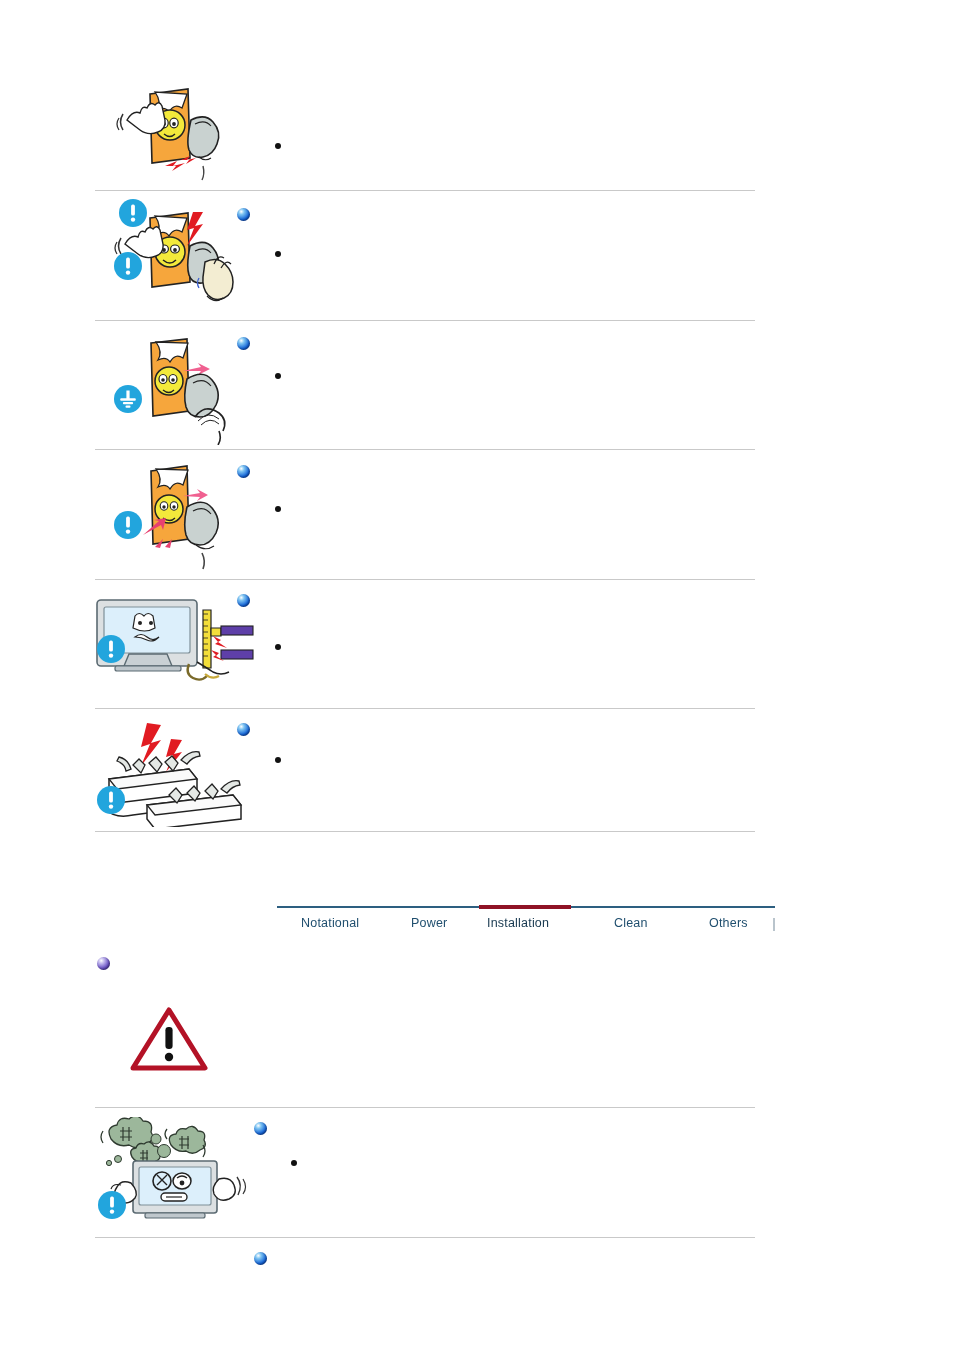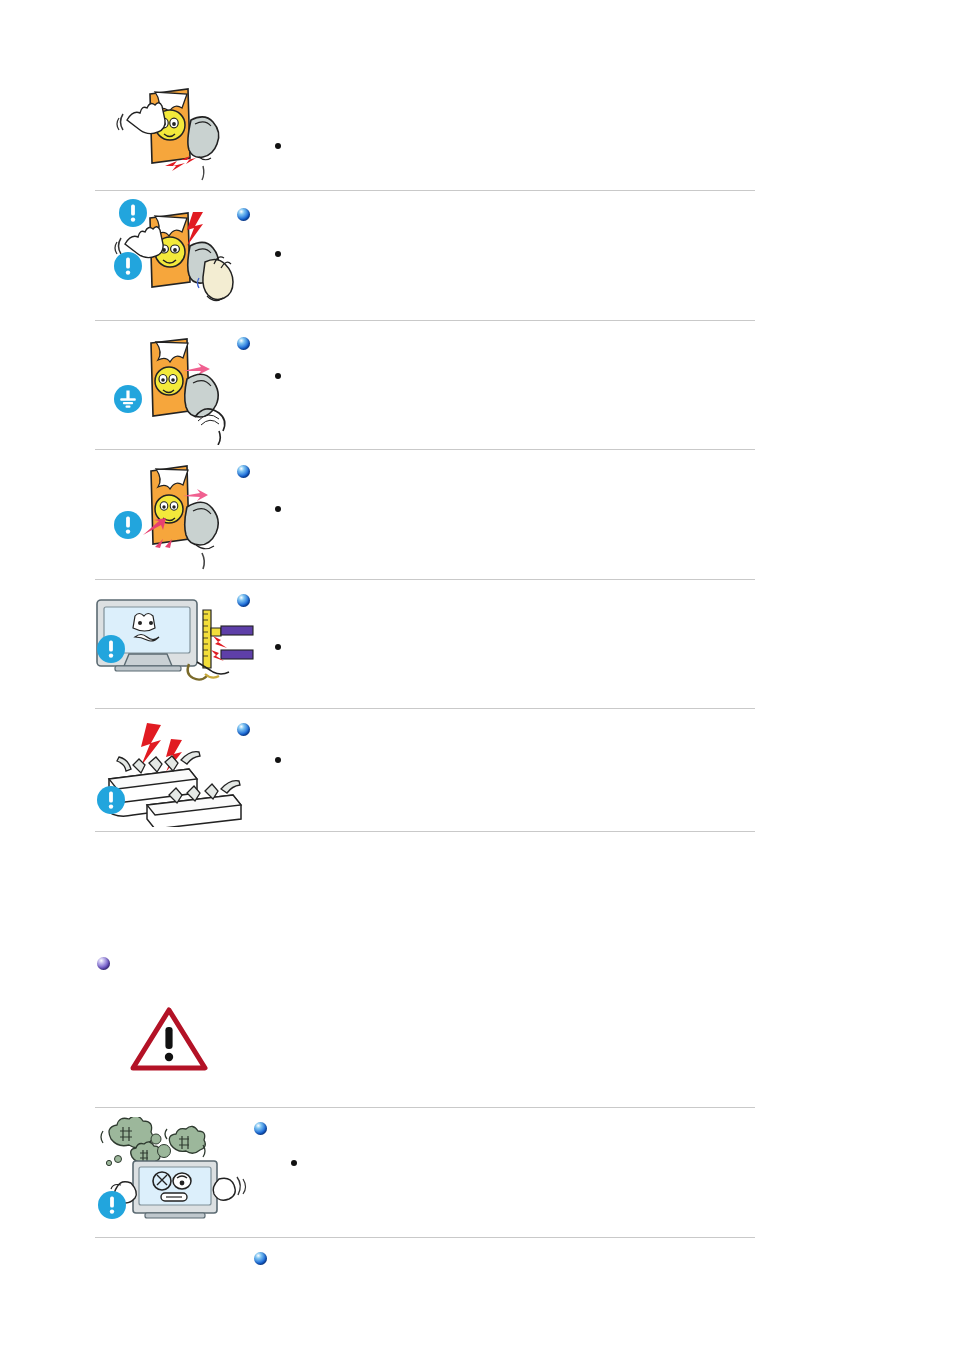--- a/index.html
+++ b/index.html
@@ -282,20 +282,32 @@
       <svg width="30" height="30" viewBox="0 0 30 30">
         <circle cx="15" cy="15" r="14" fill="#22A5DD"></circle>
         <rect x="13.1" y="6.6" width="3.8" height="11" rx="1.6" fill="#fff"></rect>
         <circle cx="15" cy="21.6" r="2.2" fill="#fff"></circle>
       </svg>
     </div>
     <span class="dot" style="left:275px;top:48px;"></span>
   </div>
   <div class="rule" style="top:831px;"></div>
 
+  <div class="tabbar">
+    <div class="tabline"></div>
+    <div class="tab-underline" style="left:202px;width:92px;"></div>
+
+    <div class="tab" style="left:24px;">Notational</div>
+    <div class="tab" style="left:134px;">Power</div>
+    <div class="tab active" style="left:210px;">Installation</div>
+    <div class="tab" style="left:337px;">Clean</div>
+    <div class="tab" style="left:432px;">Others</div>
+
+    <div class="tab-tick"></div>
+  </div>
 
   <span class="sphere violet" style="left:97px;top:957px;"></span>
 
   <div class="warn-tri">
     <svg width="78" height="68" viewBox="0 0 78 68">
       <path d="M39 5 L75 63 L3 63 Z" fill="#ffffff" stroke="#B31226" stroke-width="5" stroke-linejoin="round"></path>
       <rect x="35.4" y="22" width="7.2" height="22" rx="3.3" fill="#111"></rect>
       <circle cx="39" cy="52" r="4.2" fill="#111"></circle>
     </svg>
   </div>

